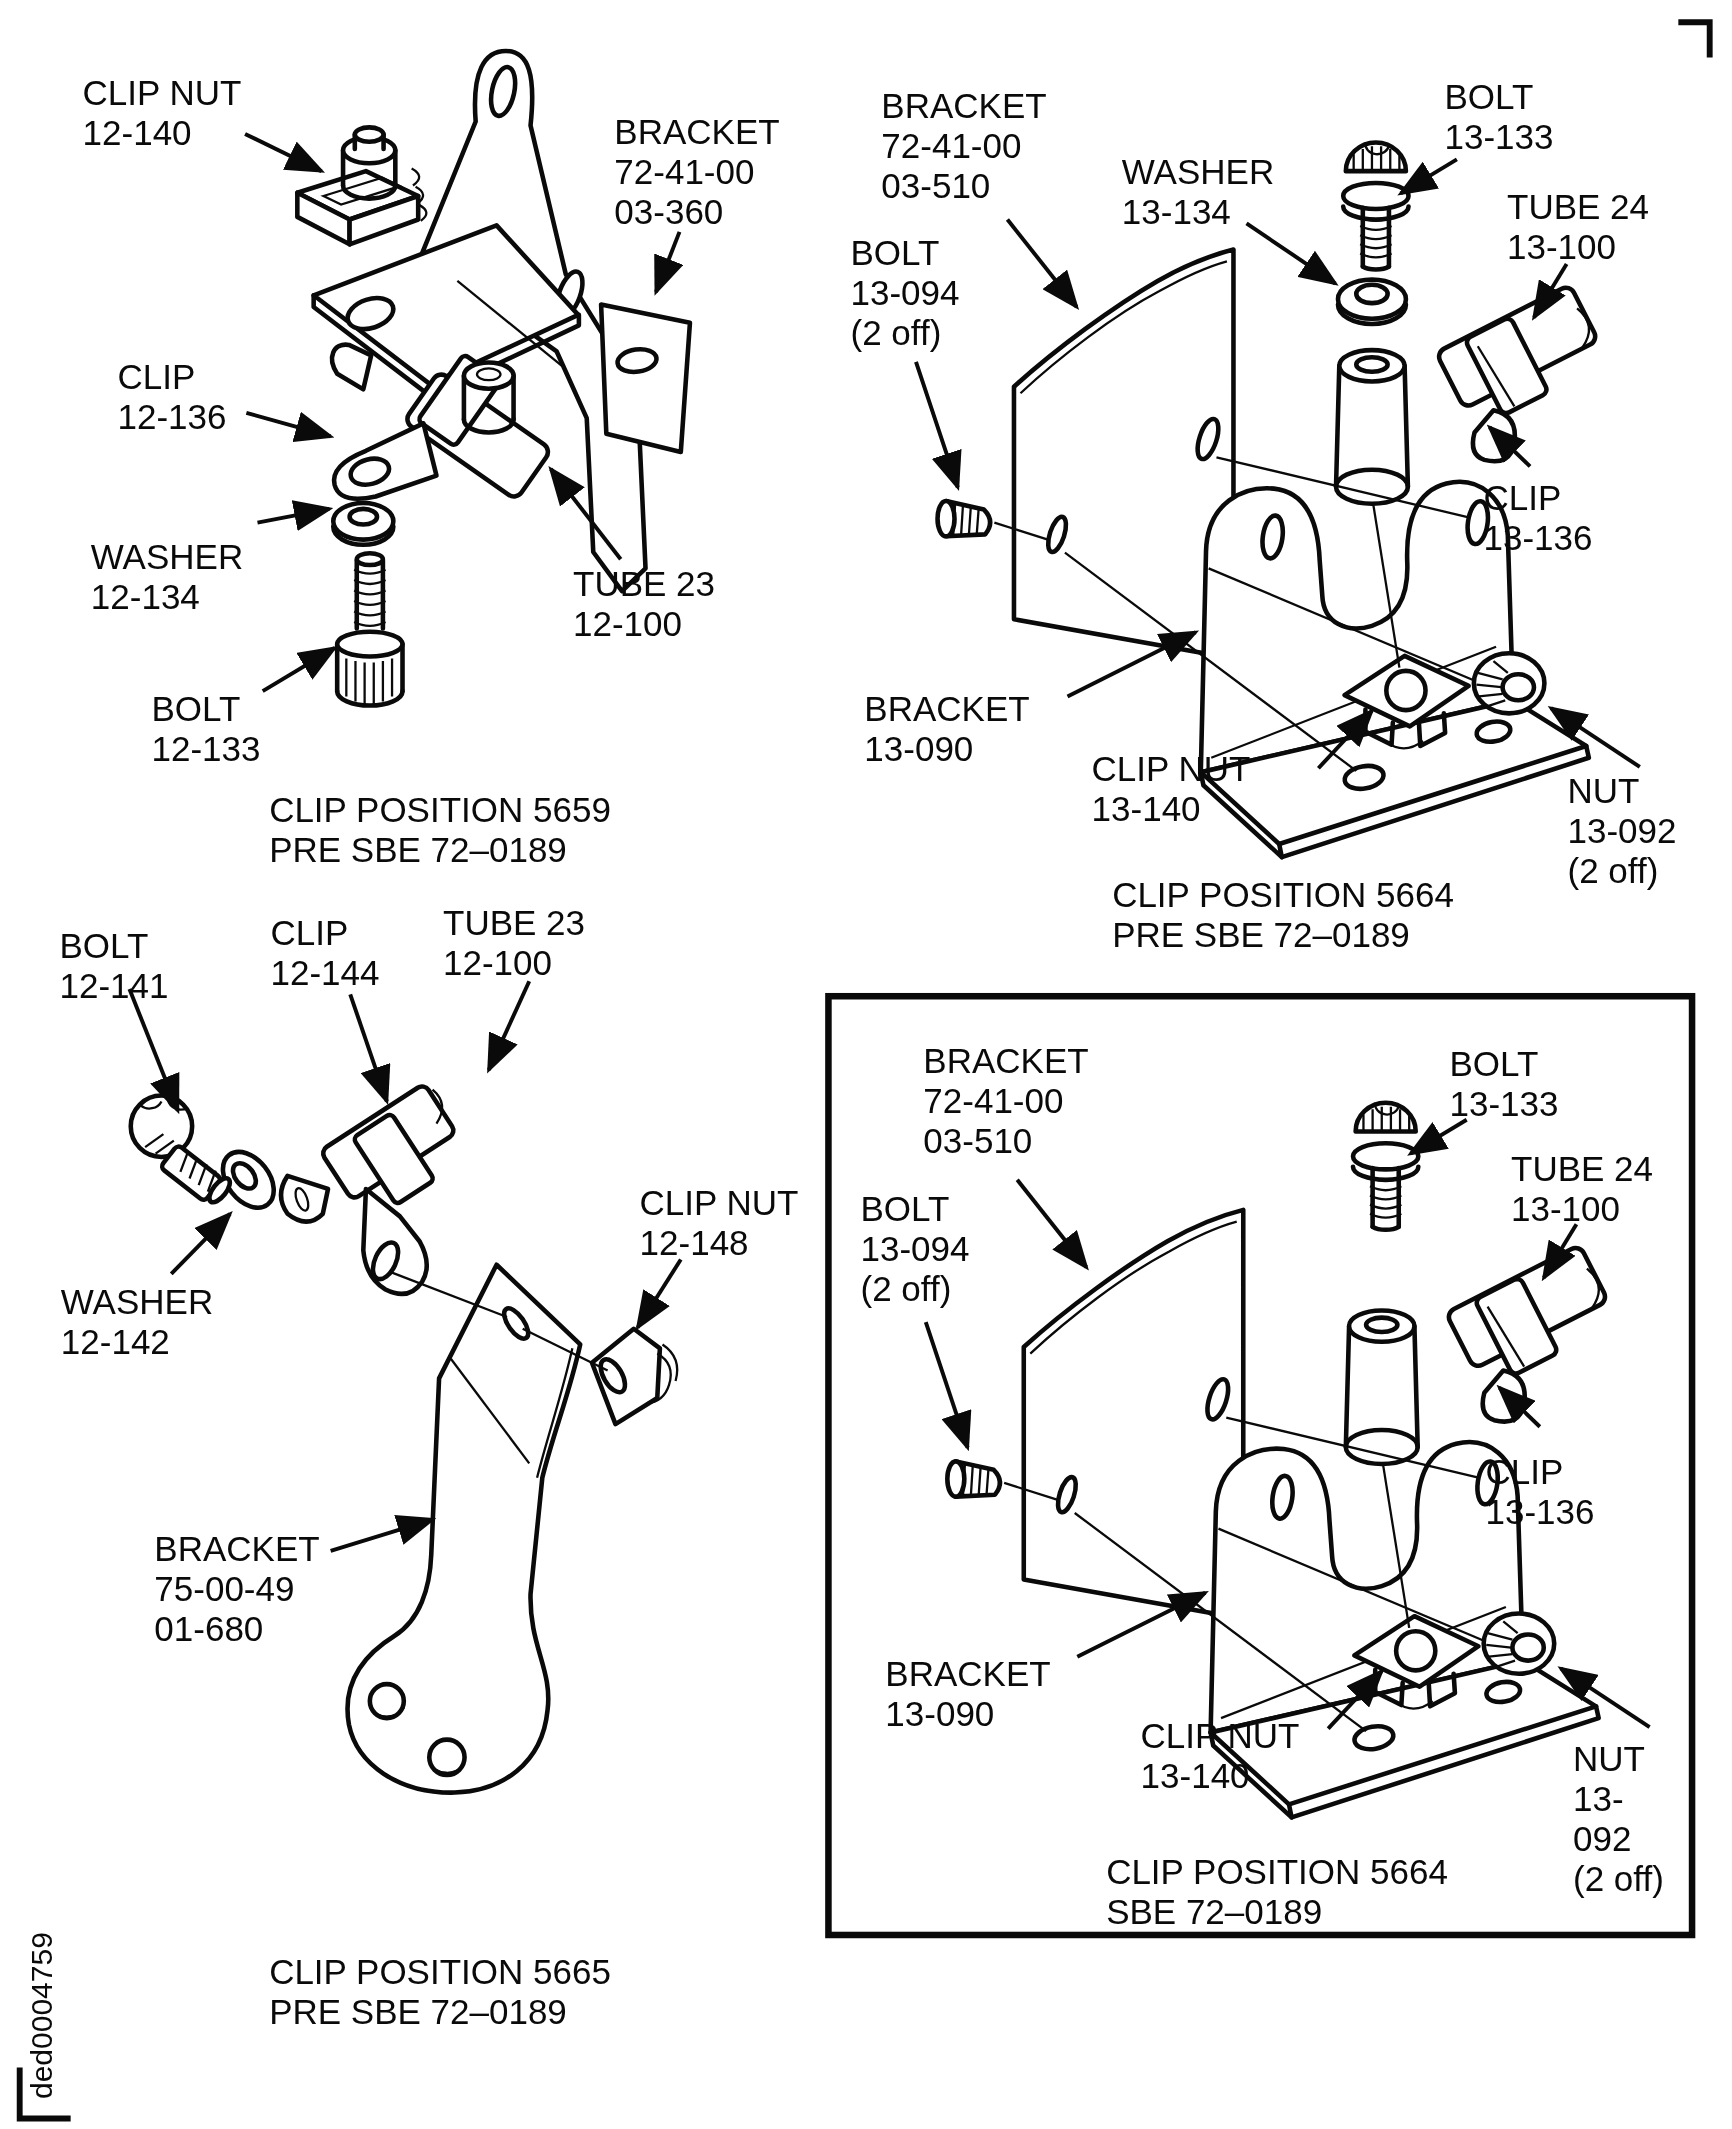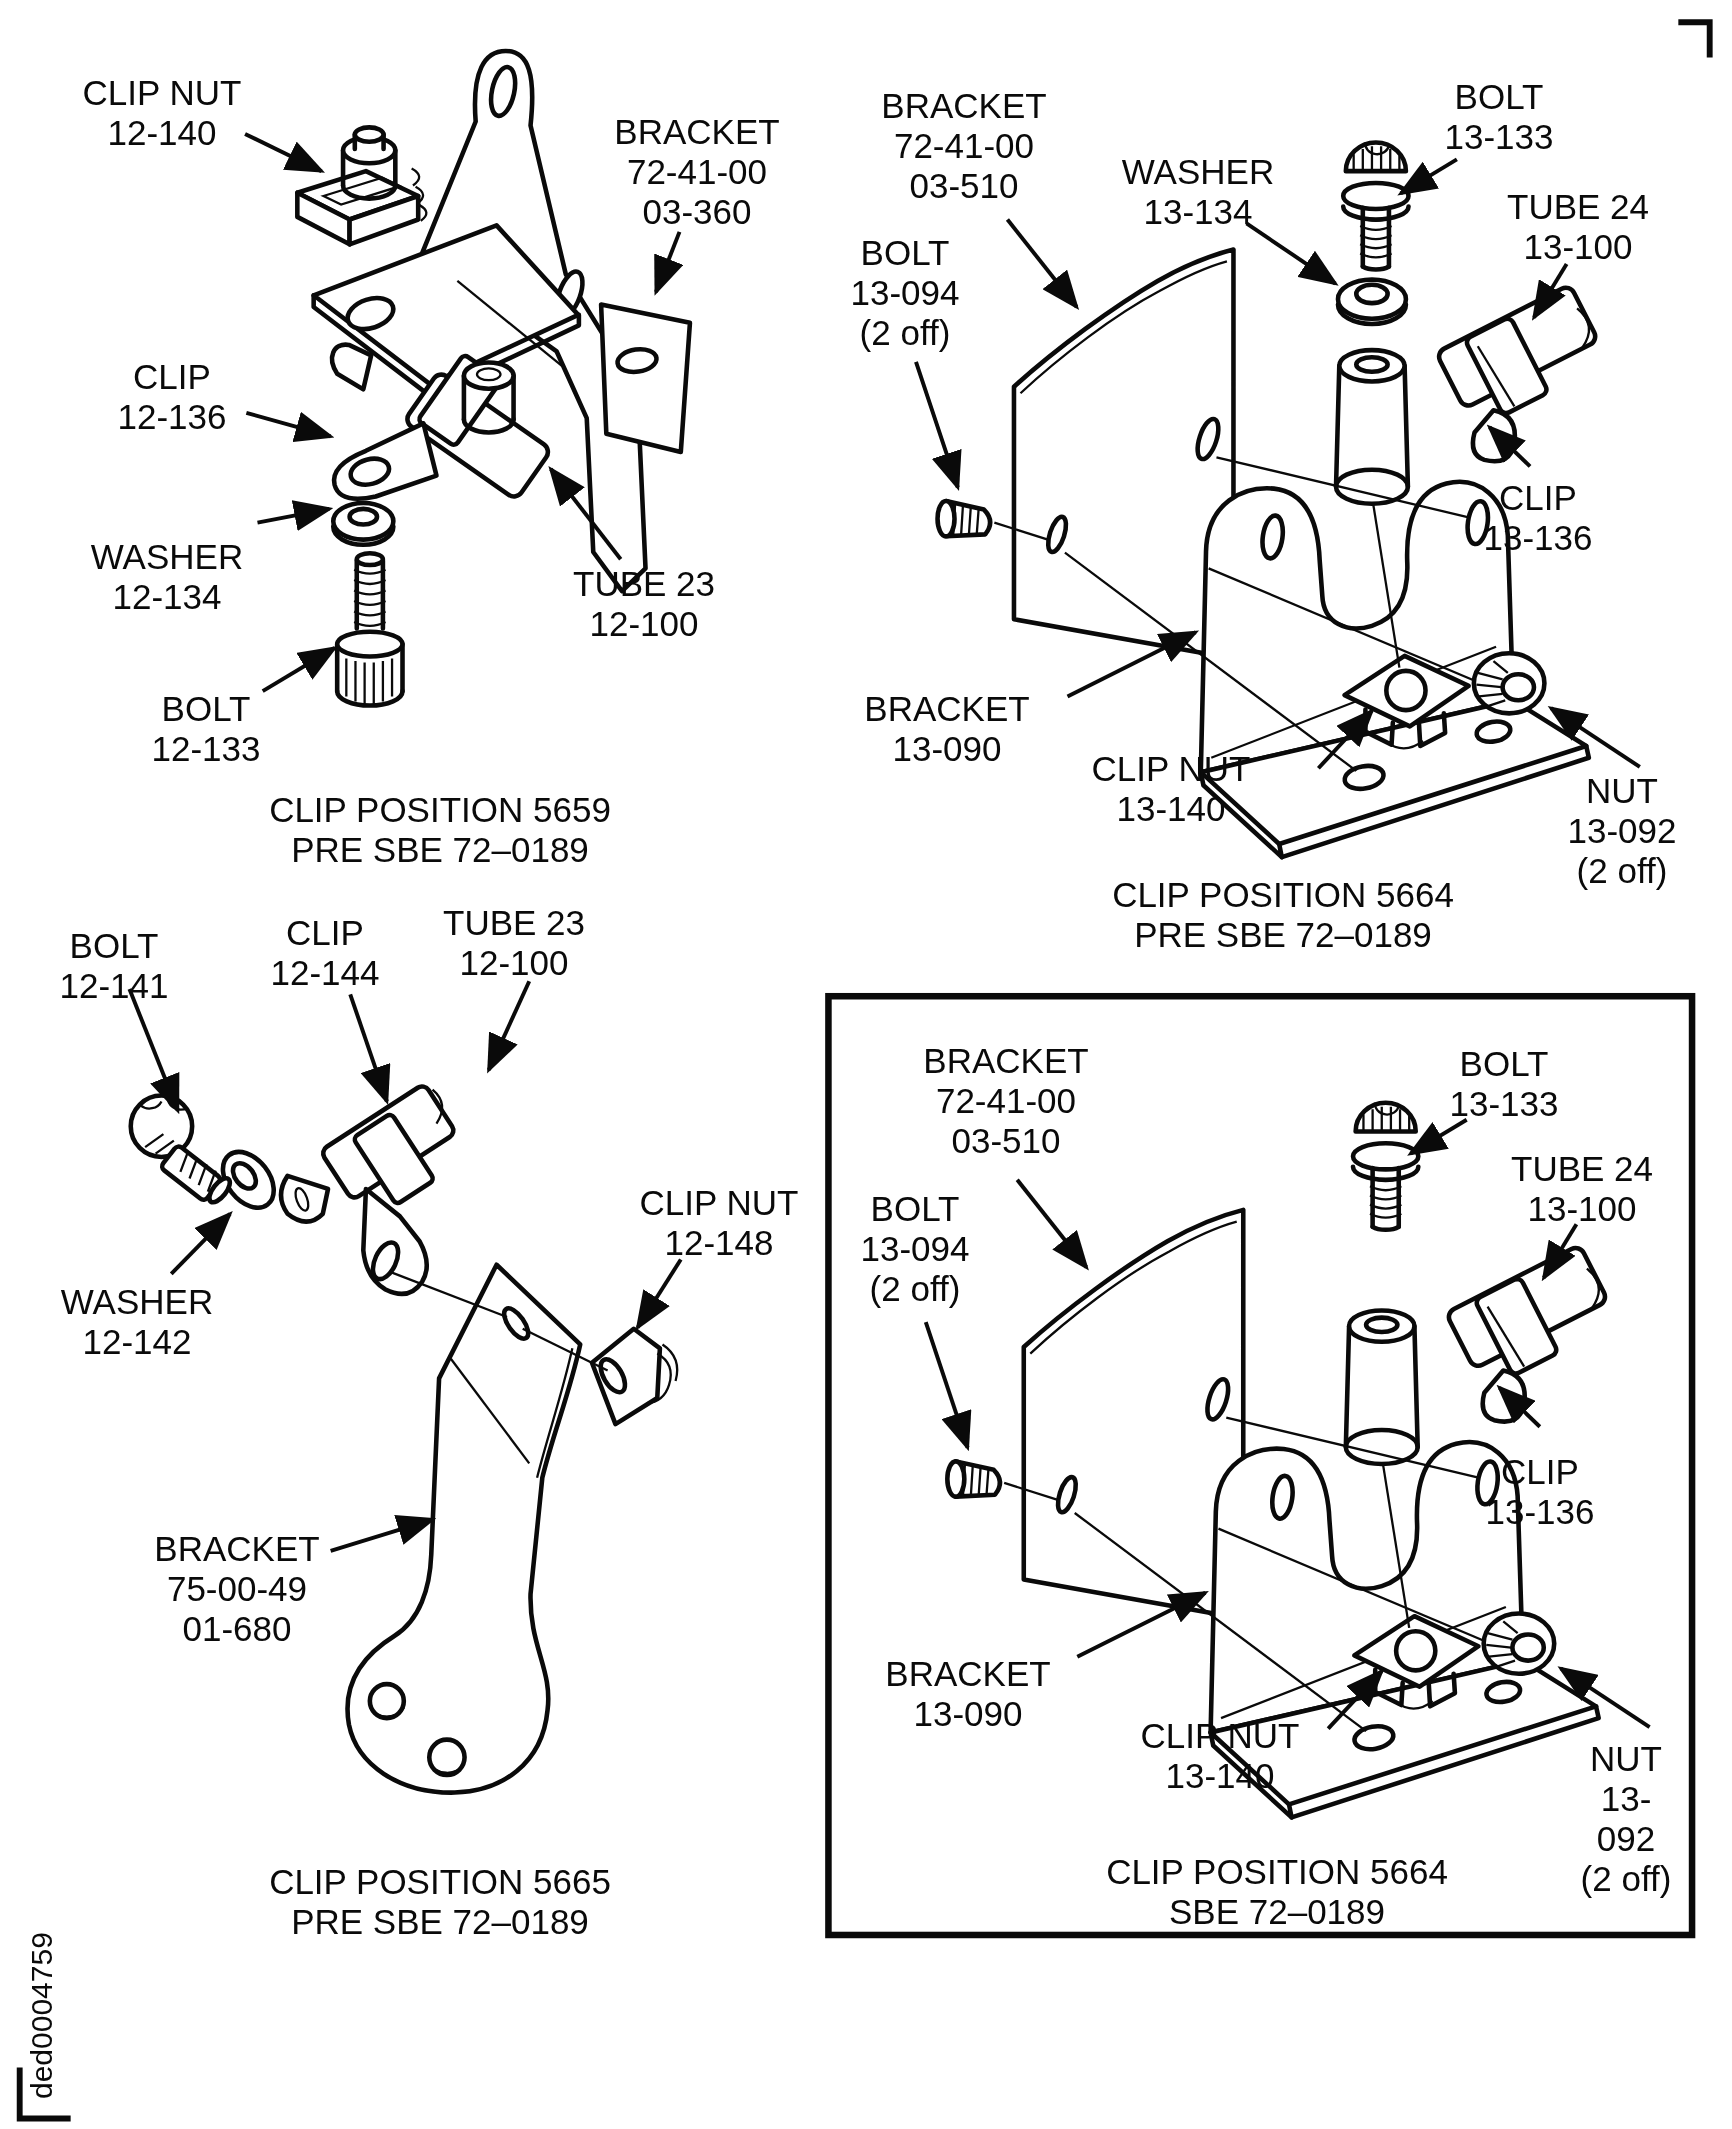--- a/index.html
+++ b/index.html
@@ -1,19 +1,19 @@
 <!DOCTYPE html>
 <html style="font-size:10.5px"><head>
 <meta charset="utf-8">
 <style>
   html,body{margin:0;padding:0;background:#fff;}
   #page{position:relative;width:1732px;height:2129px;background:#ffffff;overflow:hidden;
         font-family:"Liberation Sans",sans-serif;color:#0a0a0a;}
   #art{position:absolute;left:0;top:0;}
-  .lbl,.cap{position:absolute;transform:translateX(-50%);text-align:center;
+  .lbl,.cap{position:absolute;transform:translateX(-50%);
        font-size:35px;line-height:40px;white-space:pre-line;letter-spacing:0px;color:#0a0a0a;}
   .foot{position:absolute;left:581px;top:2014px;font-size:35px;line-height:41px;
        white-space:pre-line;text-align:left;color:#0a0a0a;}
   .side{position:absolute;left:26px;top:2099px;transform:rotate(-90deg);
        transform-origin:left top;font-size:30px;line-height:31px;color:#0a0a0a;}
   svg .ln{stroke:#0a0a0a;stroke-width:7;fill:none;stroke-linecap:round;stroke-linejoin:round;}
   svg .fw{stroke:#0a0a0a;stroke-width:7;fill:#ffffff;stroke-linejoin:round;}
   svg .thin{stroke:#0a0a0a;stroke-width:3.5;fill:none;}
   svg .arrow{stroke:#0a0a0a;stroke-width:6;fill:none;}
   svg .box{stroke:#0a0a0a;stroke-width:10;fill:none;}
@@ -295,21 +295,21 @@
 12-144</div>
 <div class="lbl" style="left:514px;top:903px">TUBE 23
 12-100</div>
 <div class="lbl" style="left:137px;top:1282px">WASHER
 12-142</div>
 <div class="lbl" style="left:719px;top:1183px">CLIP NUT
 12-148</div>
 <div class="lbl" style="left:237px;top:1529px">BRACKET
 75-00-49
 01-680</div>
-<div class="cap" style="left:440px;top:1862px">CLIP POSITION 5665
+<div class="cap" style="left:440px;top:1952px">CLIP POSITION 5665
 PRE SBE 72–0189</div>
 
 <div class="lbl" style="left:1006px;top:1041px">BRACKET
 72-41-00
 03-510</div>
 <div class="lbl" style="left:1504px;top:1044px">BOLT
 13-133</div>
 <div class="lbl" style="left:1582px;top:1149px">TUBE 24
 13-100</div>
 <div class="lbl" style="left:915px;top:1189px">BOLT

